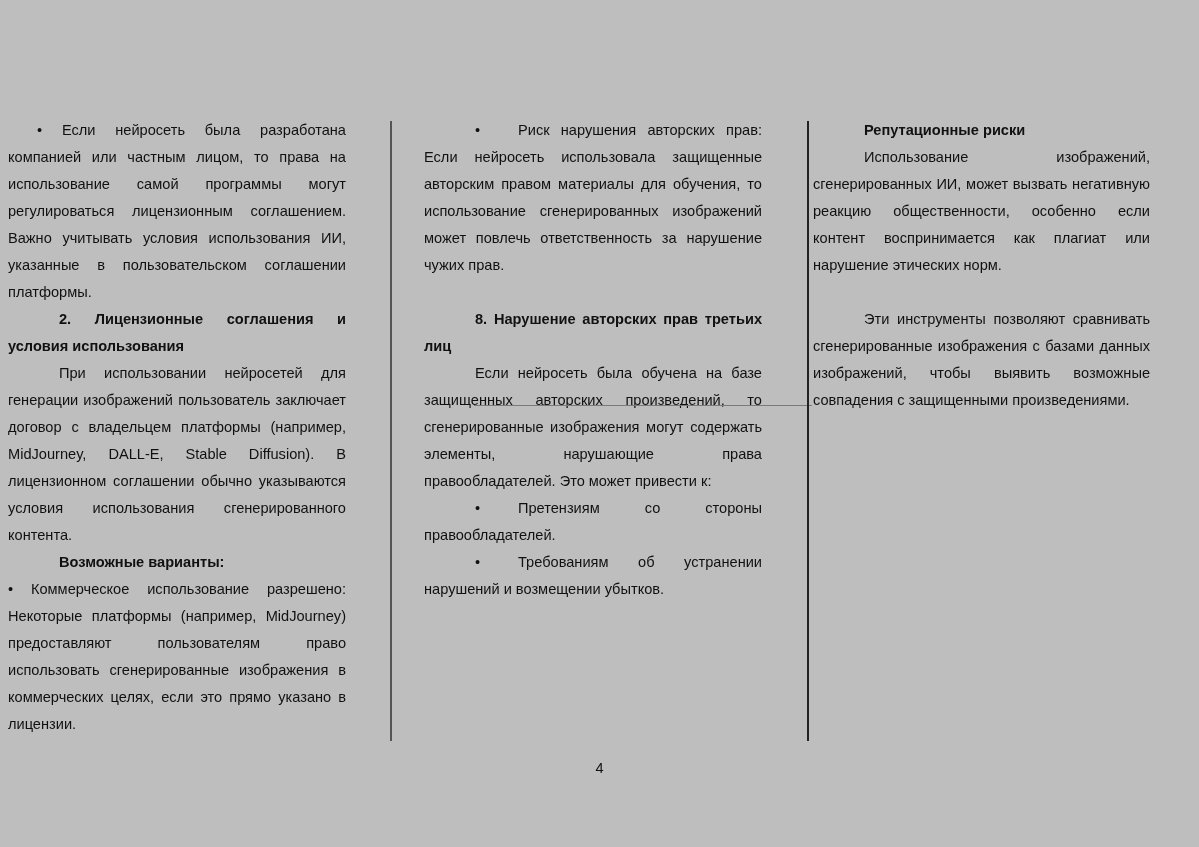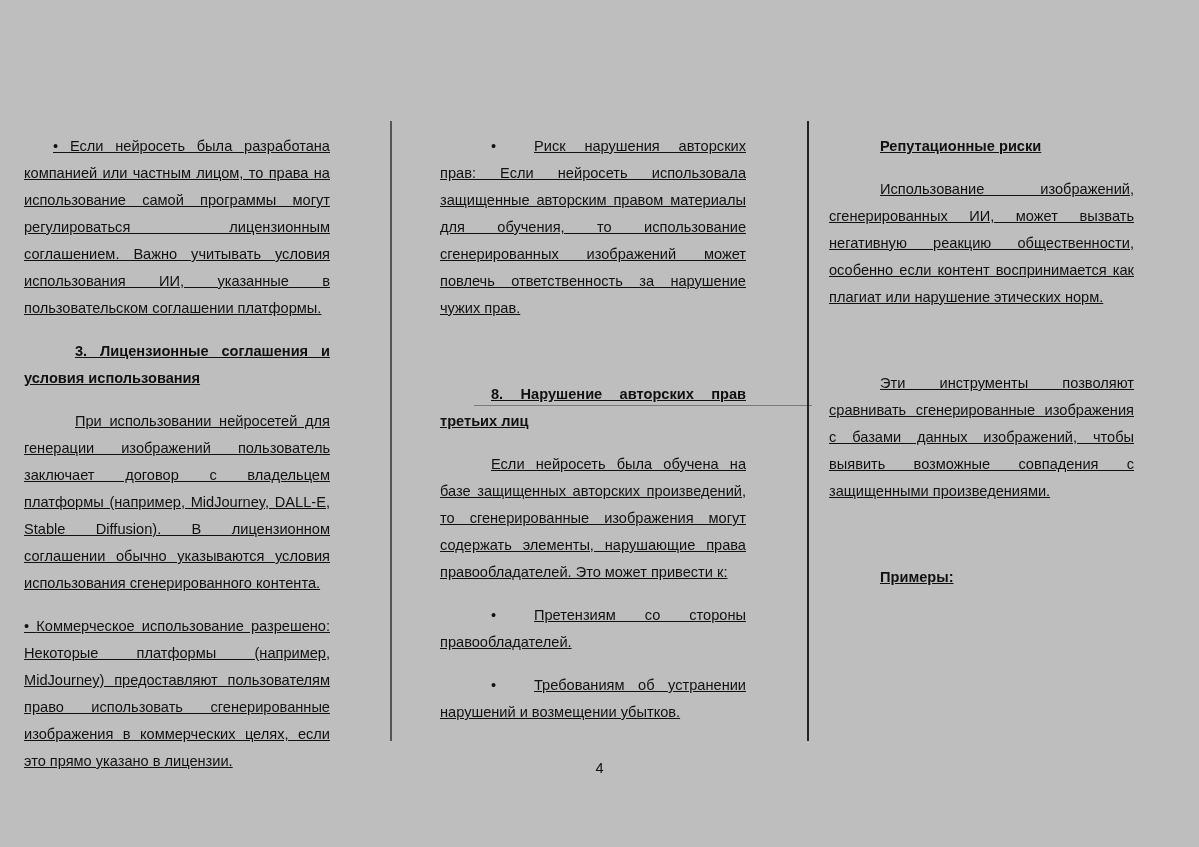--- a/index.html
+++ b/index.html
@@ -11,21 +11,21 @@
     font-family: "Liberation Sans", sans-serif;
     color: #111;
   }
   .col {
     position: absolute;
     top: 117px;
     font-size: 14.6px;
     line-height: 27px;
     text-align: justify;
   }
-  .col p { margin: 16px; text-decoration: underline; }
+  .col p { margin: 0; }
   .col1 { left: 8px; width: 338px; }
   .col2 { left: 424px; width: 338px; }
   .col3 { left: 813px; width: 337px; }
   .indent { text-indent: 51px; }
   .b { font-weight: bold; }
   .gap { height: 27px; }
   .bul-first { text-indent: 29px; }
   .bul-wide { text-indent: 51px; }
   .bul-wide .dot { display: inline-block; width: 43px; text-indent: 0; }
   .vline {
@@ -41,22 +41,23 @@
   .pagenum {
     position: absolute; top: 760px; left: 0; width: 1199px;
     text-align: center; font-size: 14.6px;
   }
 </style>
 </head>
 <body>
 
 <div class="col col1">
   <p class="bul-first"><span>•</span> <span>Если нейросеть была разработана компанией или частным лицом, то права на использование самой программы могут регулироваться лицензионным соглашением. Важно учитывать условия использования ИИ, указанные в пользовательском соглашении платформы.</span></p>
-  <p class="indent b">3. Лицензионные соглашения и условия использования</p>
+  <p class="indent b">2. Лицензионные соглашения и условия использования</p>
   <p class="indent">При использовании нейросетей для генерации изображений пользователь заключает договор с владельцем платформы (например, MidJourney, DALL-E, Stable Diffusion). В лицензионном соглашении обычно указываются условия использования сгенерированного контента.</p>
+  <p class="indent b">Возможные варианты:</p>
   <p><span>•</span> <span>Коммерческое использование разрешено: Некоторые платформы (например, MidJourney) предоставляют пользователям право использовать сгенерированные изображения в коммерческих целях, если это прямо указано в лицензии.</span></p>
 </div>
 
 <div class="vline vl1"></div>
 
 <div class="col col2">
   <p class="bul-wide"><span class="dot">•</span><span>Риск нарушения авторских прав: Если нейросеть использовала защищенные авторским правом материалы для обучения, то использование сгенерированных изображений может повлечь ответственность за нарушение чужих прав.</span></p>
   <div class="gap"></div>
   <p class="indent b">8. Нарушение авторских прав третьих лиц</p>
   <p class="indent">Если нейросеть была обучена на базе защищенных авторских произведений, то сгенерированные изображения могут содержать элементы, нарушающие права правообладателей. Это может привести к:</p>
@@ -66,16 +67,15 @@
 
 <div class="hrule"></div>
 <div class="vline vl2"></div>
 
 <div class="col col3">
   <p class="indent b">Репутационные риски</p>
   <p class="indent">Использование изображений, сгенерированных ИИ, может вызвать негативную реакцию общественности, особенно если контент воспринимается как плагиат или нарушение этических норм.</p>
   <div class="gap"></div>
   <p class="indent">Эти инструменты позволяют сравнивать сгенерированные изображения с базами данных изображений, чтобы выявить возможные совпадения с защищенными произведениями.</p>
   <div class="gap"></div>
-  <p class="indent b">Примеры:</p>
 </div>
 
 <div class="pagenum">4</div>
 
 </body></html>

